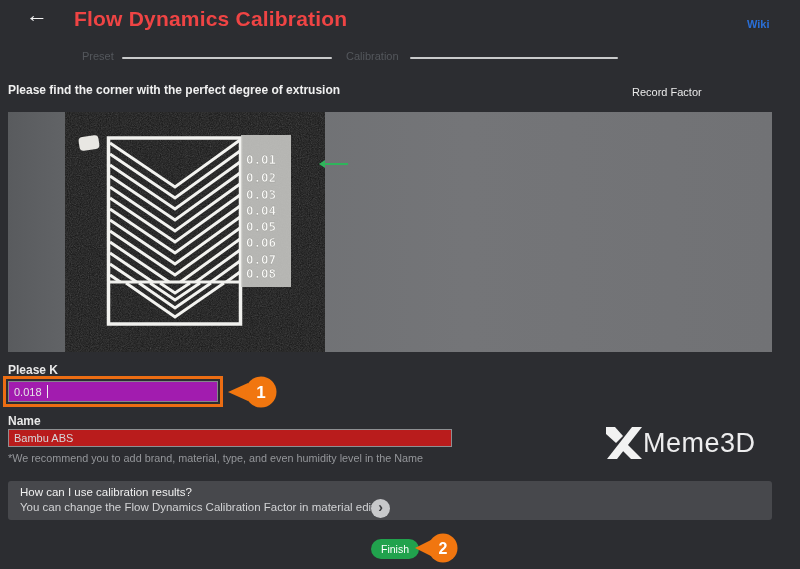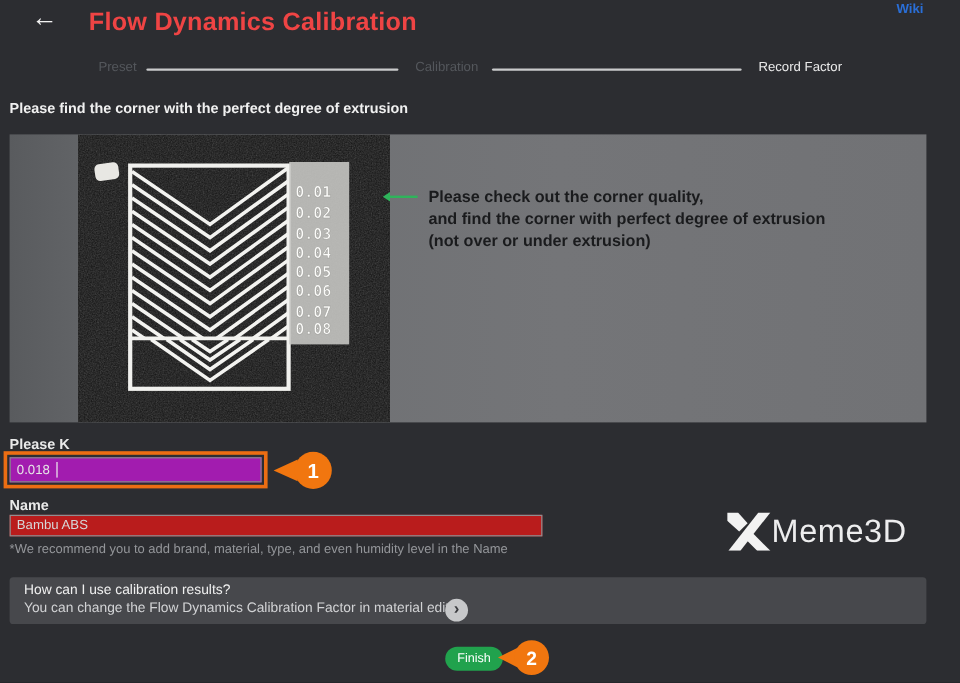--- a/index.html
+++ b/index.html
@@ -8,21 +8,21 @@
     position:relative;width:800px;height:569px;overflow:hidden;
     background:#2c2d31;
     font-family:"Liberation Sans",sans-serif;
     -webkit-font-smoothing:antialiased;
   }
   .abs{position:absolute;}
 
   
   .back{left:26px;top:2px;font-size:22px;font-weight:bold;color:#f2f2f2;cursor:pointer;line-height:26px;}
   .title{left:74px;top:7px;font-size:21px;font-weight:bold;color:#ef4444;letter-spacing:.2px;}
-  .wiki{left:747px;top:2px;font-size:11px;font-weight:bold;color:#2a6fd8;cursor:pointer;}
+  .wiki{left:747px;top:18px;font-size:11px;font-weight:bold;color:#2a6fd8;cursor:pointer;}
 
   
   .step{top:50px;font-size:11px;color:#54575c;text-align:center;}
   .step.active{color:#eaeaea;}
   .step-line{top:57px;height:2px;background:#c9cacb;border-radius:1px;}
 
   .instruction{left:8px;top:83px;font-size:12px;font-weight:bold;color:#f0f0f0;}
 
   
   .panel{left:8px;top:112px;width:764px;height:240px;
@@ -71,21 +71,21 @@
 <div class="page">
 
   <div class="abs back">←</div>
   <div class="abs title">Flow Dynamics Calibration</div>
   <div class="abs wiki">Wiki</div>
 
   <div class="abs step" style="left:82px;">Preset</div>
   <div class="abs step-line" style="left:122px;width:210px;"></div>
   <div class="abs step" style="left:346px;">Calibration</div>
   <div class="abs step-line" style="left:410px;width:208px;"></div>
-  <div class="abs step active" style="left:632px;">Record Factor</div>
+  <div class="abs step active" style="left:632px;margin-top:36px;">Record Factor</div>
 
   <div class="abs instruction">Please find the corner with the perfect degree of extrusion</div>
 
   <div class="abs panel"></div>
 
   <svg class="abs photo" viewBox="0 0 260 240">
     <defs>
       <filter id="speckle" x="0" y="0" width="100%" height="100%">
         <feTurbulence type="fractalNoise" baseFrequency="0.9" numOctaves="3" stitchTiles="stitch"></feTurbulence>
         <feColorMatrix type="saturate" values="0"></feColorMatrix>
@@ -132,25 +132,20 @@
       <text x="181" y="103">0.04</text>
       <text x="181" y="119">0.05</text>
       <text x="181" y="135">0.06</text>
       <text x="181" y="152">0.07</text>
       <text x="181" y="166">0.08</text>
     </g>
   </svg>
 
   <div class="abs green-tick-head"></div>
   <div class="abs green-tick"></div>
-  <div class="abs annotation">
-    <div>Please check out the corner quality,</div>
-    <div>and find the corner with perfect degree of extrusion</div>
-    <div>(not over or under extrusion)</div>
-  </div>
 
   <div class="abs field-label" style="top:363px;">Please K</div>
   <input class="abs factor-input" type="text" value="0.018" style="">
   <div class="abs caret"></div>
   <div class="abs factor-highlight"></div>
   <svg class="abs" style="left:226px;top:376px;" width="52" height="33" viewBox="0 0 52 33">
     <polygon points="2,16 22,7 22,25" fill="#f1760f"></polygon>
     <circle cx="35" cy="16" r="15.5" fill="#f1760f"></circle>
     <text class="callout-num" x="35" y="22" font-size="17" text-anchor="middle">1</text>
   </svg>

